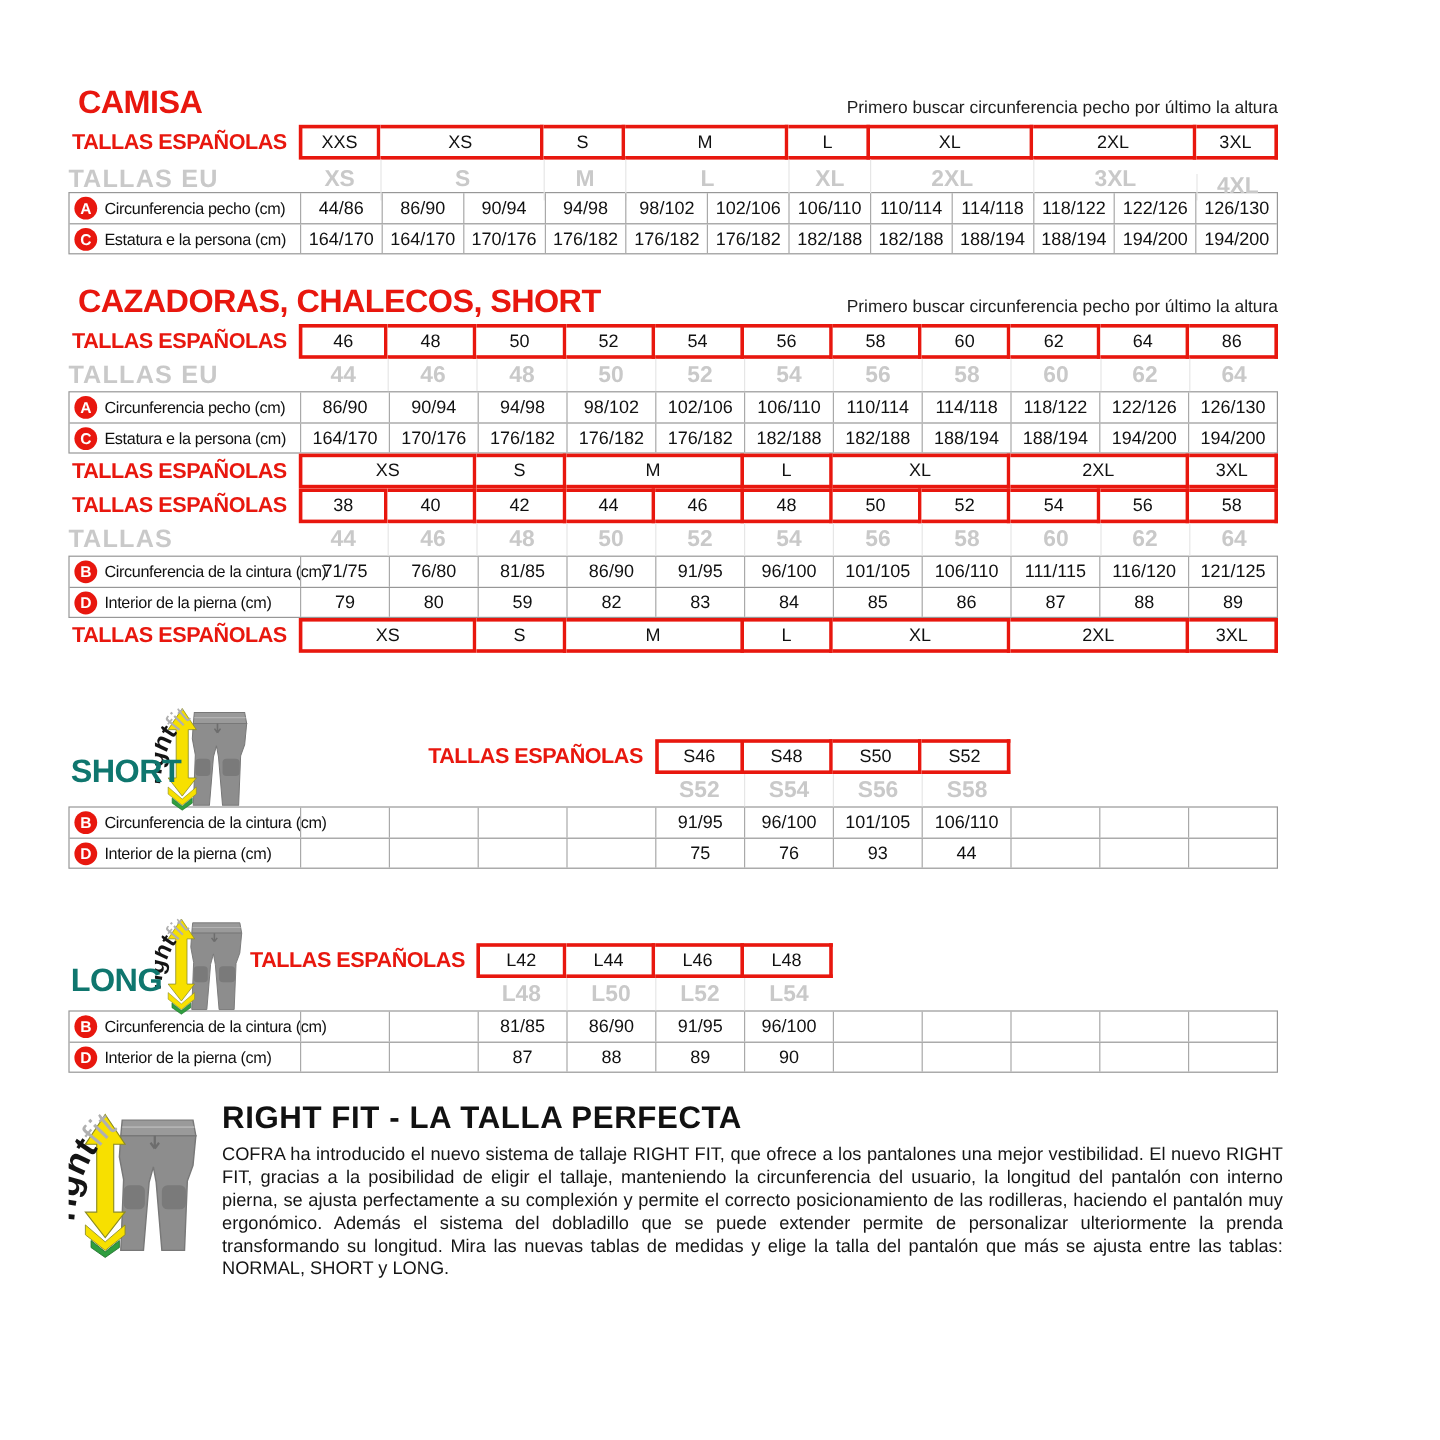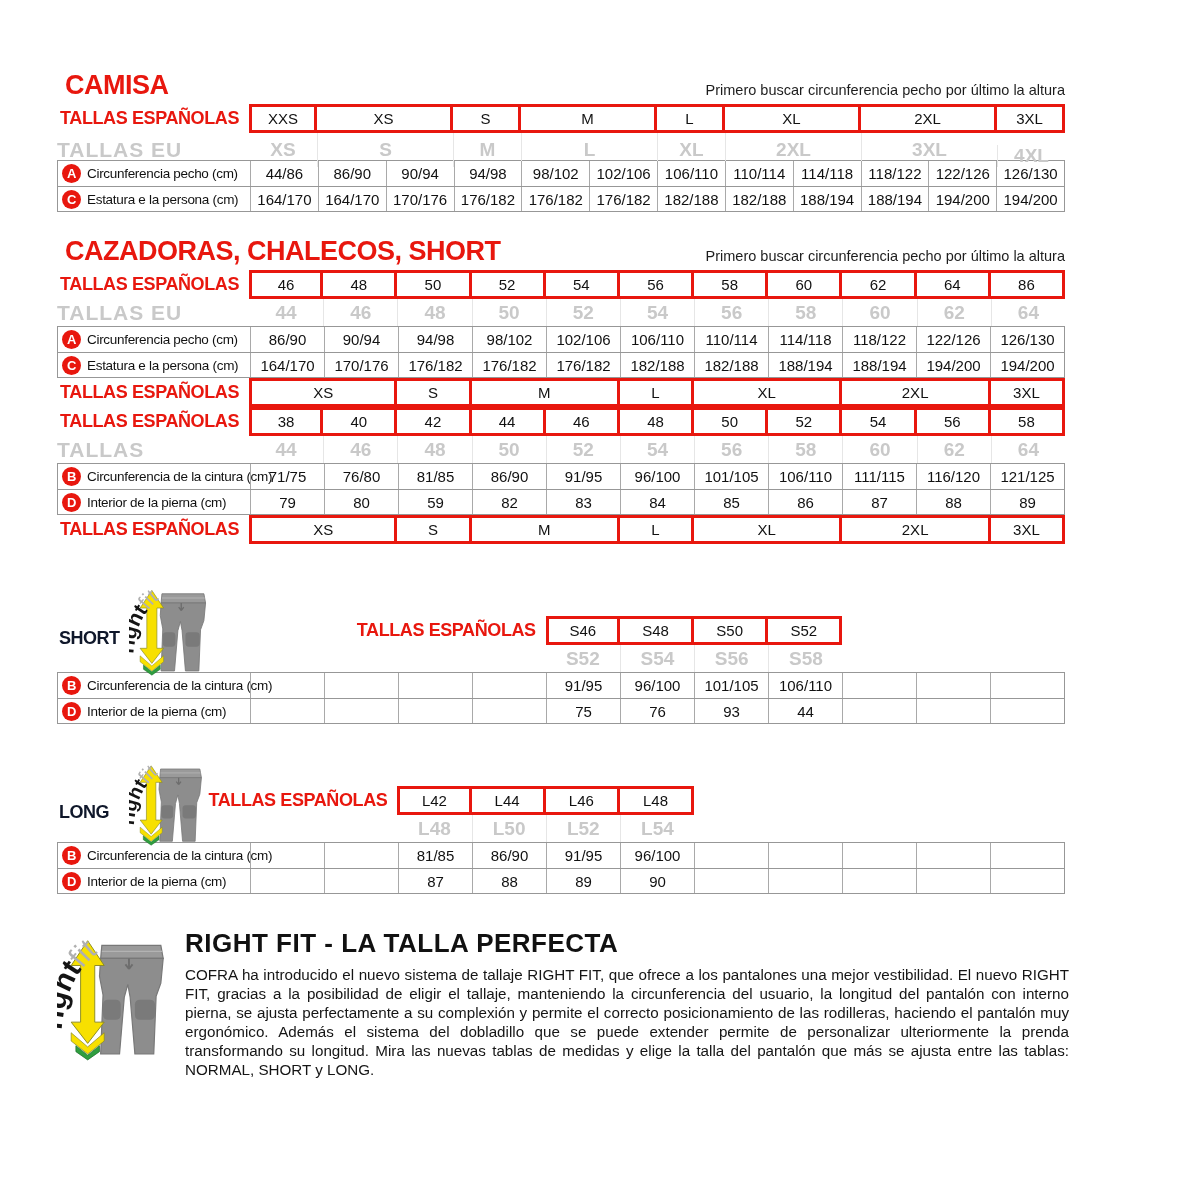--- a/index.html
+++ b/index.html
@@ -28,28 +28,28 @@
   .data-block .row > *:not(:first-child){border-left:1px solid #a9a9a9}
   .cell{display:flex;align-items:center;justify-content:center;font-size:15px;color:#111}
   .mlabel{display:flex;align-items:center;gap:6px;padding-left:4px;font-size:13.5px;letter-spacing:-0.3px;white-space:nowrap;color:#111}
   .badge{width:19px;height:19px;border-radius:50%;background:var(--red);color:#fff;font-weight:bold;font-size:13px;display:flex;align-items:center;justify-content:center;flex:0 0 19px}
   .bottom-row{height:29px}
   .gap-camisa{margin-top:24px}
   .gap-pant{margin-top:54px}
   .pants-section{position:relative;width:1008px}
   .pants-section.short{margin-top:36px;padding-top:36px}
   .pants-section.long{margin-top:34px;padding-top:28px}
-  .pants-big-label{position:absolute;left:2px;font-size:18px;font-weight:bold;letter-spacing:-0.5px;color:#0f172a}
+  .pants-big-label{position:absolute;left:2px;font-size:27px;font-weight:bold;letter-spacing:-0.5px;color:#0f766e}
   .short .pants-big-label{top:48px}
   .long .pants-big-label{top:44px}
   .logo-small{position:absolute;left:72px;top:2px;width:86px;height:94px}
   .long .logo-small{top:0;width:82px;height:88px}
   .lead5{grid-column:1/6}
   .lead3{grid-column:1/4}
-  .rightfit-section{margin-top:32px;width:1010px;display:flex;gap:10px}
+  .rightfit-section{margin-top:20px;width:1010px;display:flex;gap:10px}
   .logo-big{width:118px;height:138px;flex:0 0 118px}
   .rf-title{font-size:26px;font-weight:bold;letter-spacing:0.5px;color:#111;margin:2px 0 6px 0}
   .rf-body{font-size:15.2px;line-height:19px;text-align:justify;color:#151515;width:884px}
   .defs{position:absolute;width:0;height:0;overflow:hidden}
 </style>
 </head>
 <body>
 
 <svg class="defs" aria-hidden="true">
   <symbol id="rightfit-logo" viewBox="0 0 100 112">

